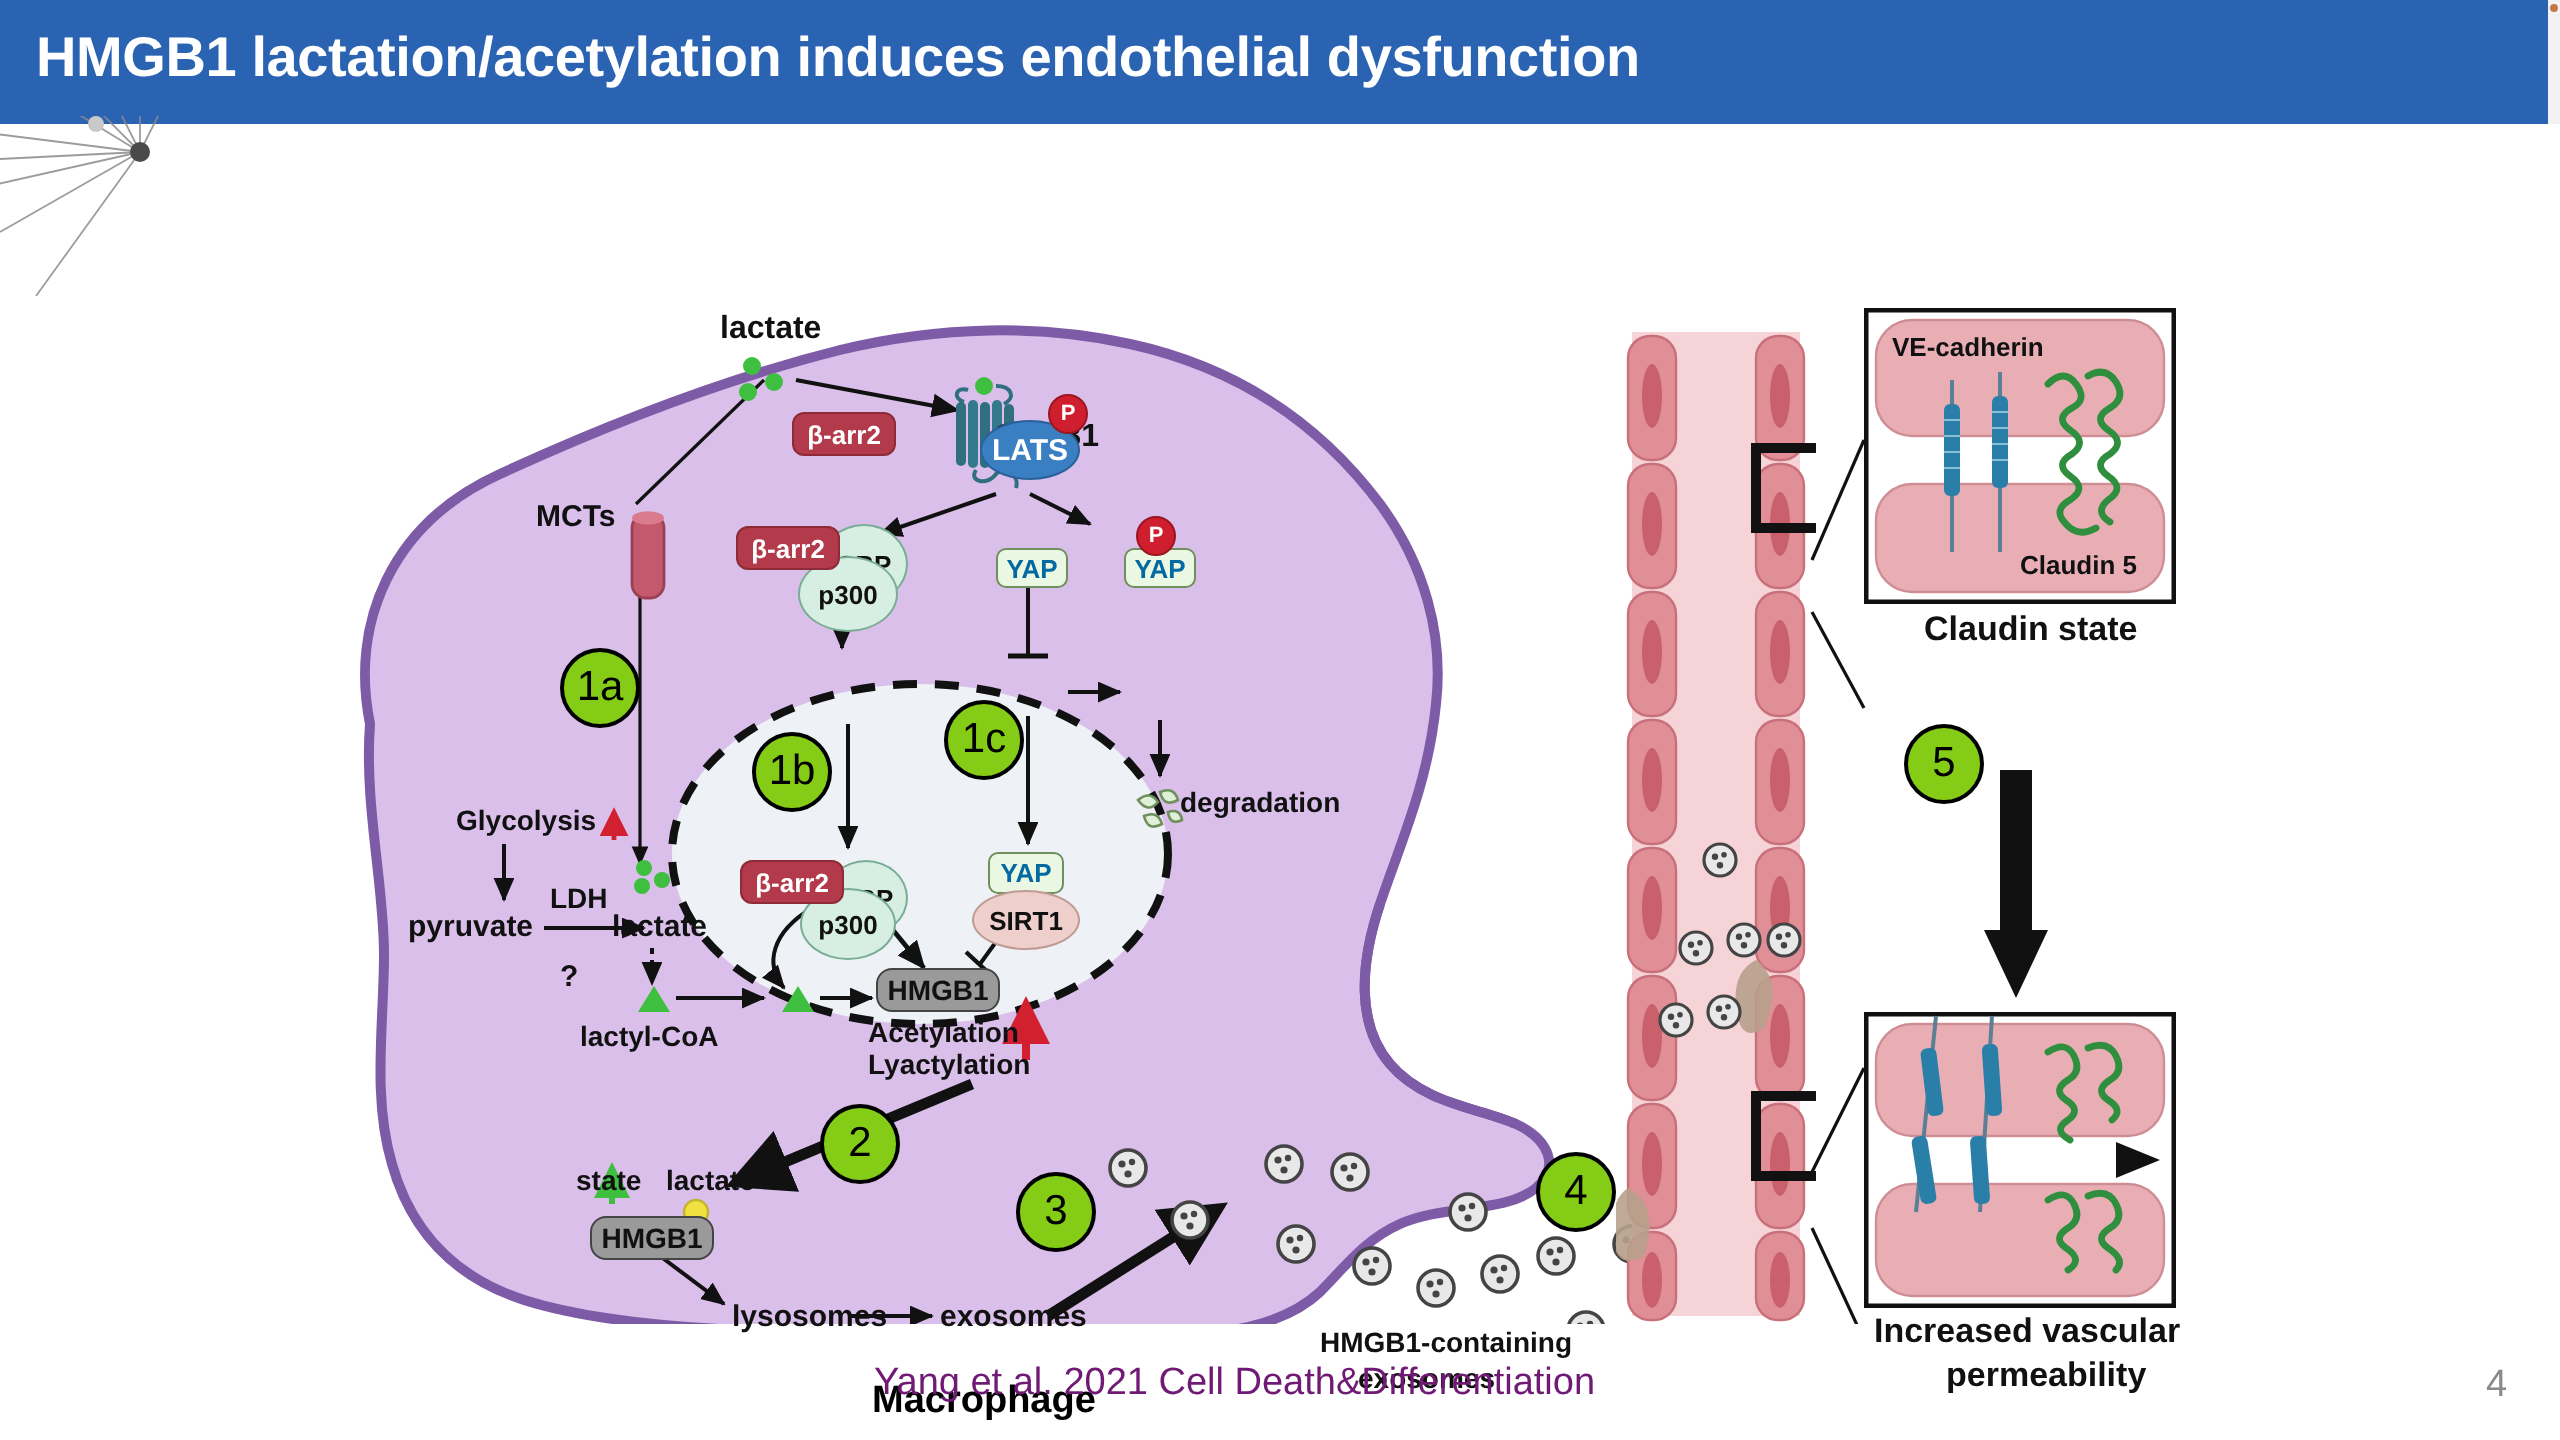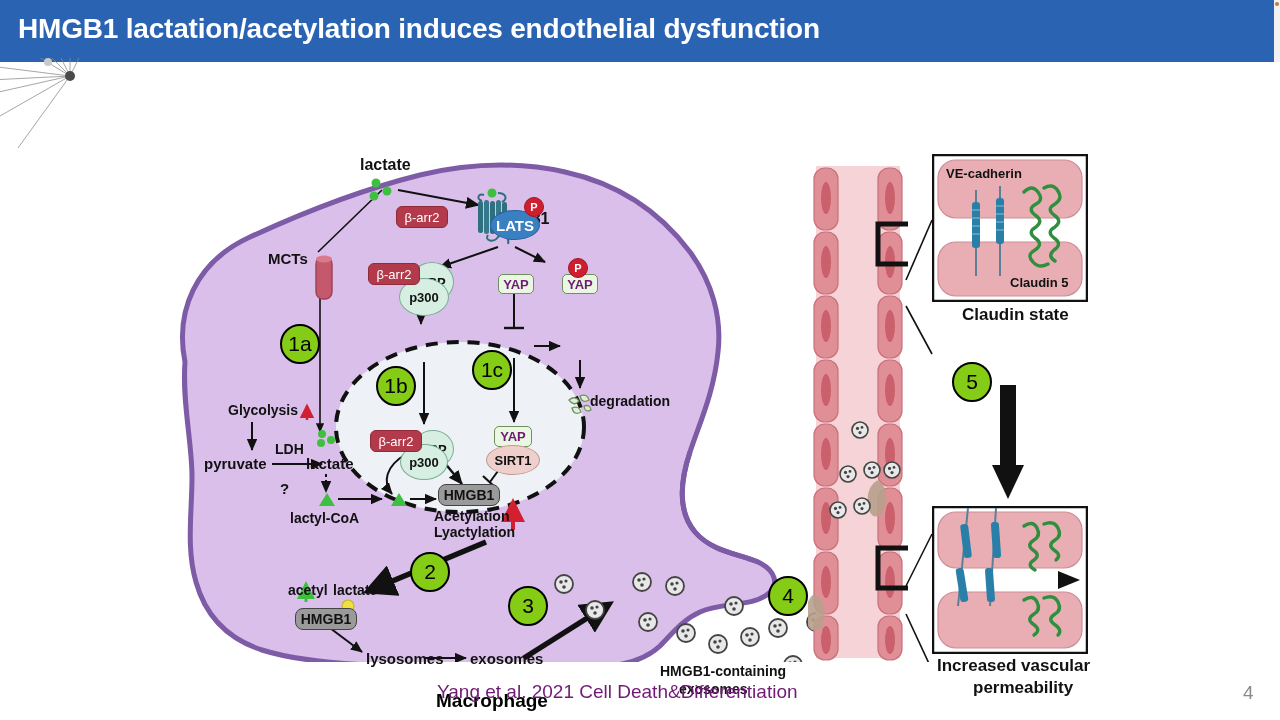--- a/index.html
+++ b/index.html
@@ -62,33 +62,33 @@
     background: #84cc16; border: 2.5px solid #000;
     display: flex; align-items: center; justify-content: center;
     font-size: 21px; color: #000;
     font-family: "Liberation Sans", sans-serif;
   }
 
   
   .pill {
     position: absolute; border-radius: 7px;
     display: flex; align-items: center; justify-content: center;
-    font-weight: normal; white-space: nowrap;
+    font-weight: bold; white-space: nowrap;
     font-family: "Liberation Sans", sans-serif;
   }
   .pill-barr {
     background: #b33a4a; color: #fff; border: 1px solid #8e2b38;
     font-size: 13px; border-radius: 6px;
   }
   .pill-hmgb1 {
     background: #9a9a9a; color: #111; border: 1.6px solid #444;
     font-size: 14px; border-radius: 8px; font-weight: bold;
   }
   .pill-yap {
-    background: #eaf7e2; color: #701a75; border: 1.5px solid #6f8f5c;
+    background: #eaf7e2; color: #0369a1; border: 1.5px solid #6f8f5c;
     font-size: 13px; border-radius: 5px; font-weight: bold;
   }
   .ellipse {
     position: absolute; border-radius: 50%;
     display: flex; align-items: center; justify-content: center;
     font-weight: bold; font-family: "Liberation Sans", sans-serif;
   }
   .ell-cbp { background: #d6efe2; border: 1.4px solid #79ad95; color: #111; font-size: 13px; }
   .ell-lats { background: #3a7fc1; border: 1px solid #2b619a; color: #fff; font-size: 15px; }
   .ell-sirt1 { background: #efcfcb; border: 1.4px solid #c09a95; color: #111; font-size: 13px; }
@@ -322,21 +322,21 @@
   <div class="pill pill-barr" style="left:370px;top:368px;width:52px;height:22px;">β-arr2</div>
 
   <div class="pill pill-yap" style="left:494px;top:364px;width:38px;height:21px;">YAP</div>
   <div class="ellipse ell-sirt1" style="left:486px;top:383px;width:54px;height:30px;">SIRT1</div>
 
   <div class="pill pill-hmgb1" style="left:438px;top:422px;width:62px;height:22px;">HMGB1</div>
 
   <div class="lbl lbl-bold" style="left:434px;top:446px;font-size:14px;">Acetylation</div>
   <div class="lbl lbl-bold" style="left:434px;top:462px;font-size:14px;">Lyactylation</div>
 
-  <div class="lbl lbl-bold" style="left:288px;top:520px;font-size:14px;">acetyl</div>
+  <div class="lbl lbl-bold" style="left:288px;top:520px;font-size:14px;">state</div>
   <div class="lbl lbl-bold" style="left:333px;top:520px;font-size:14px;">lactate</div>
   <svg style="position:absolute;left:340px;top:536px;width:16px;height:16px;">
     <circle cx="8" cy="8" r="6" fill="#f0e040" stroke="#c4b32c" stroke-width="1.2"></circle>
   </svg>
   <div class="pill pill-hmgb1" style="left:295px;top:546px;width:62px;height:22px;">HMGB1</div>
 
   <div class="lbl lbl-bold" style="left:366px;top:588px;font-size:15px;">lysosomes</div>
   <div class="lbl lbl-bold" style="left:470px;top:588px;font-size:15px;">exosomes</div>
 
   <div class="white-box-label" style="left:428px;top:626px;">Macrophage</div>

